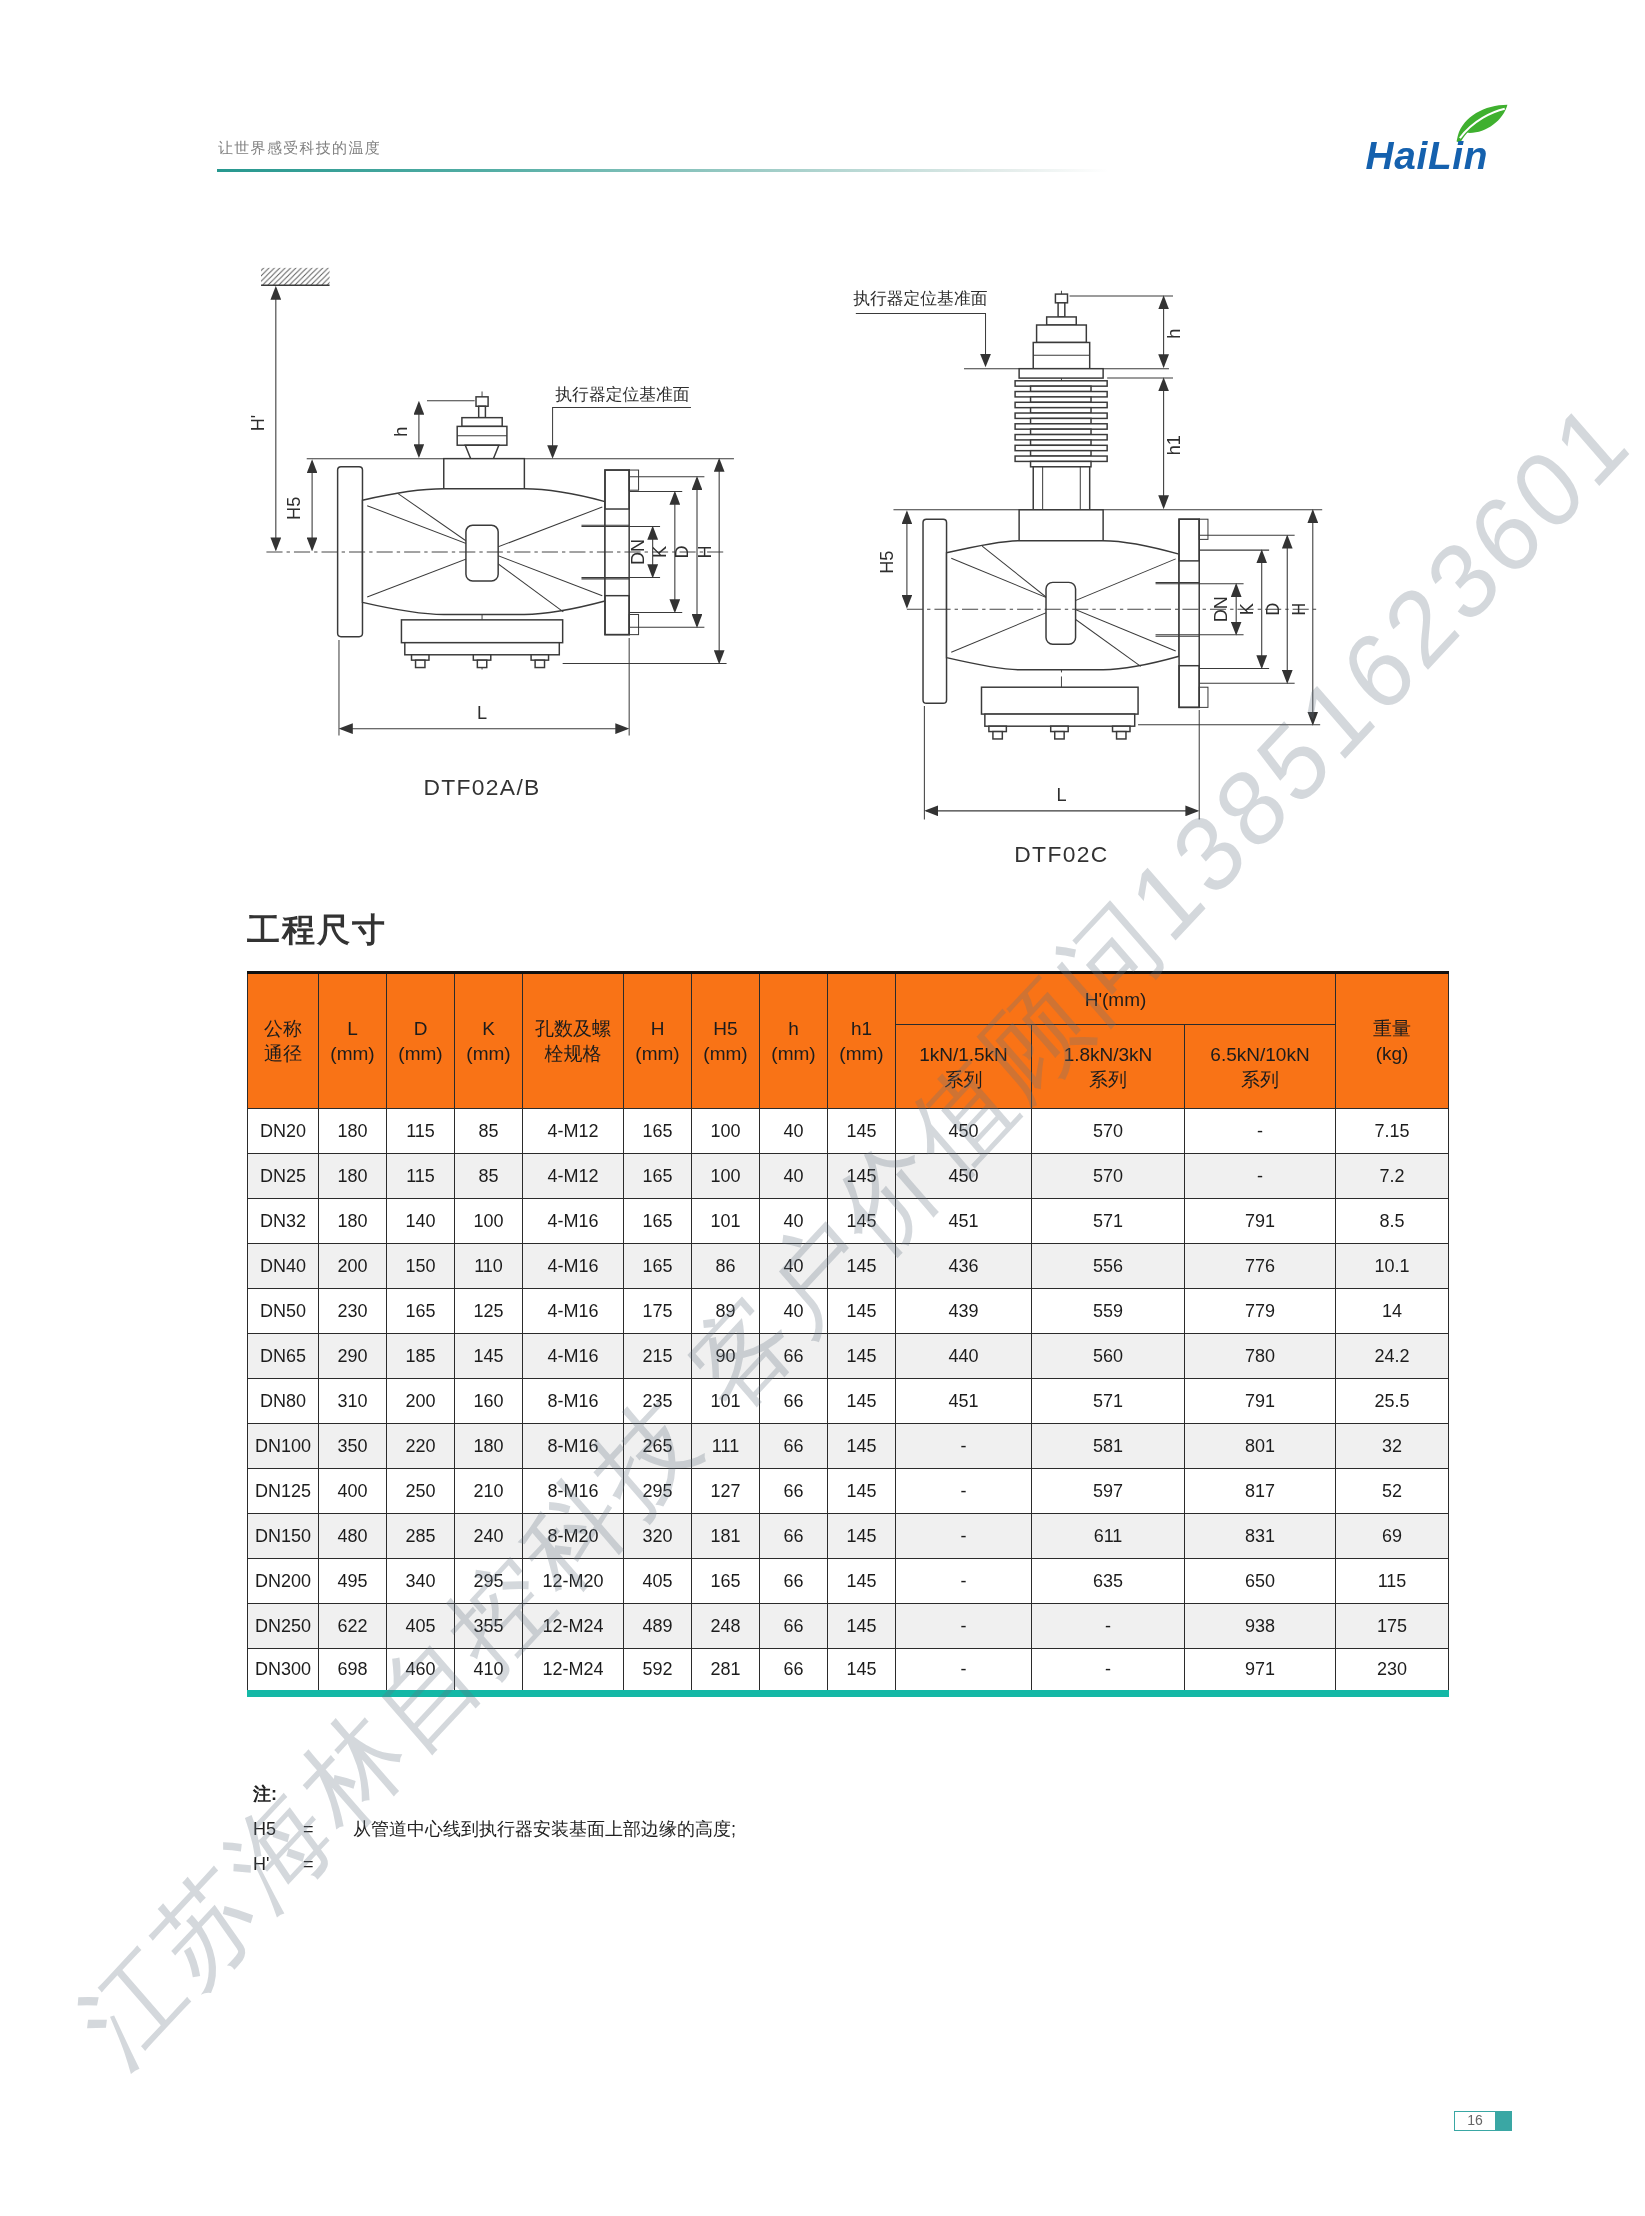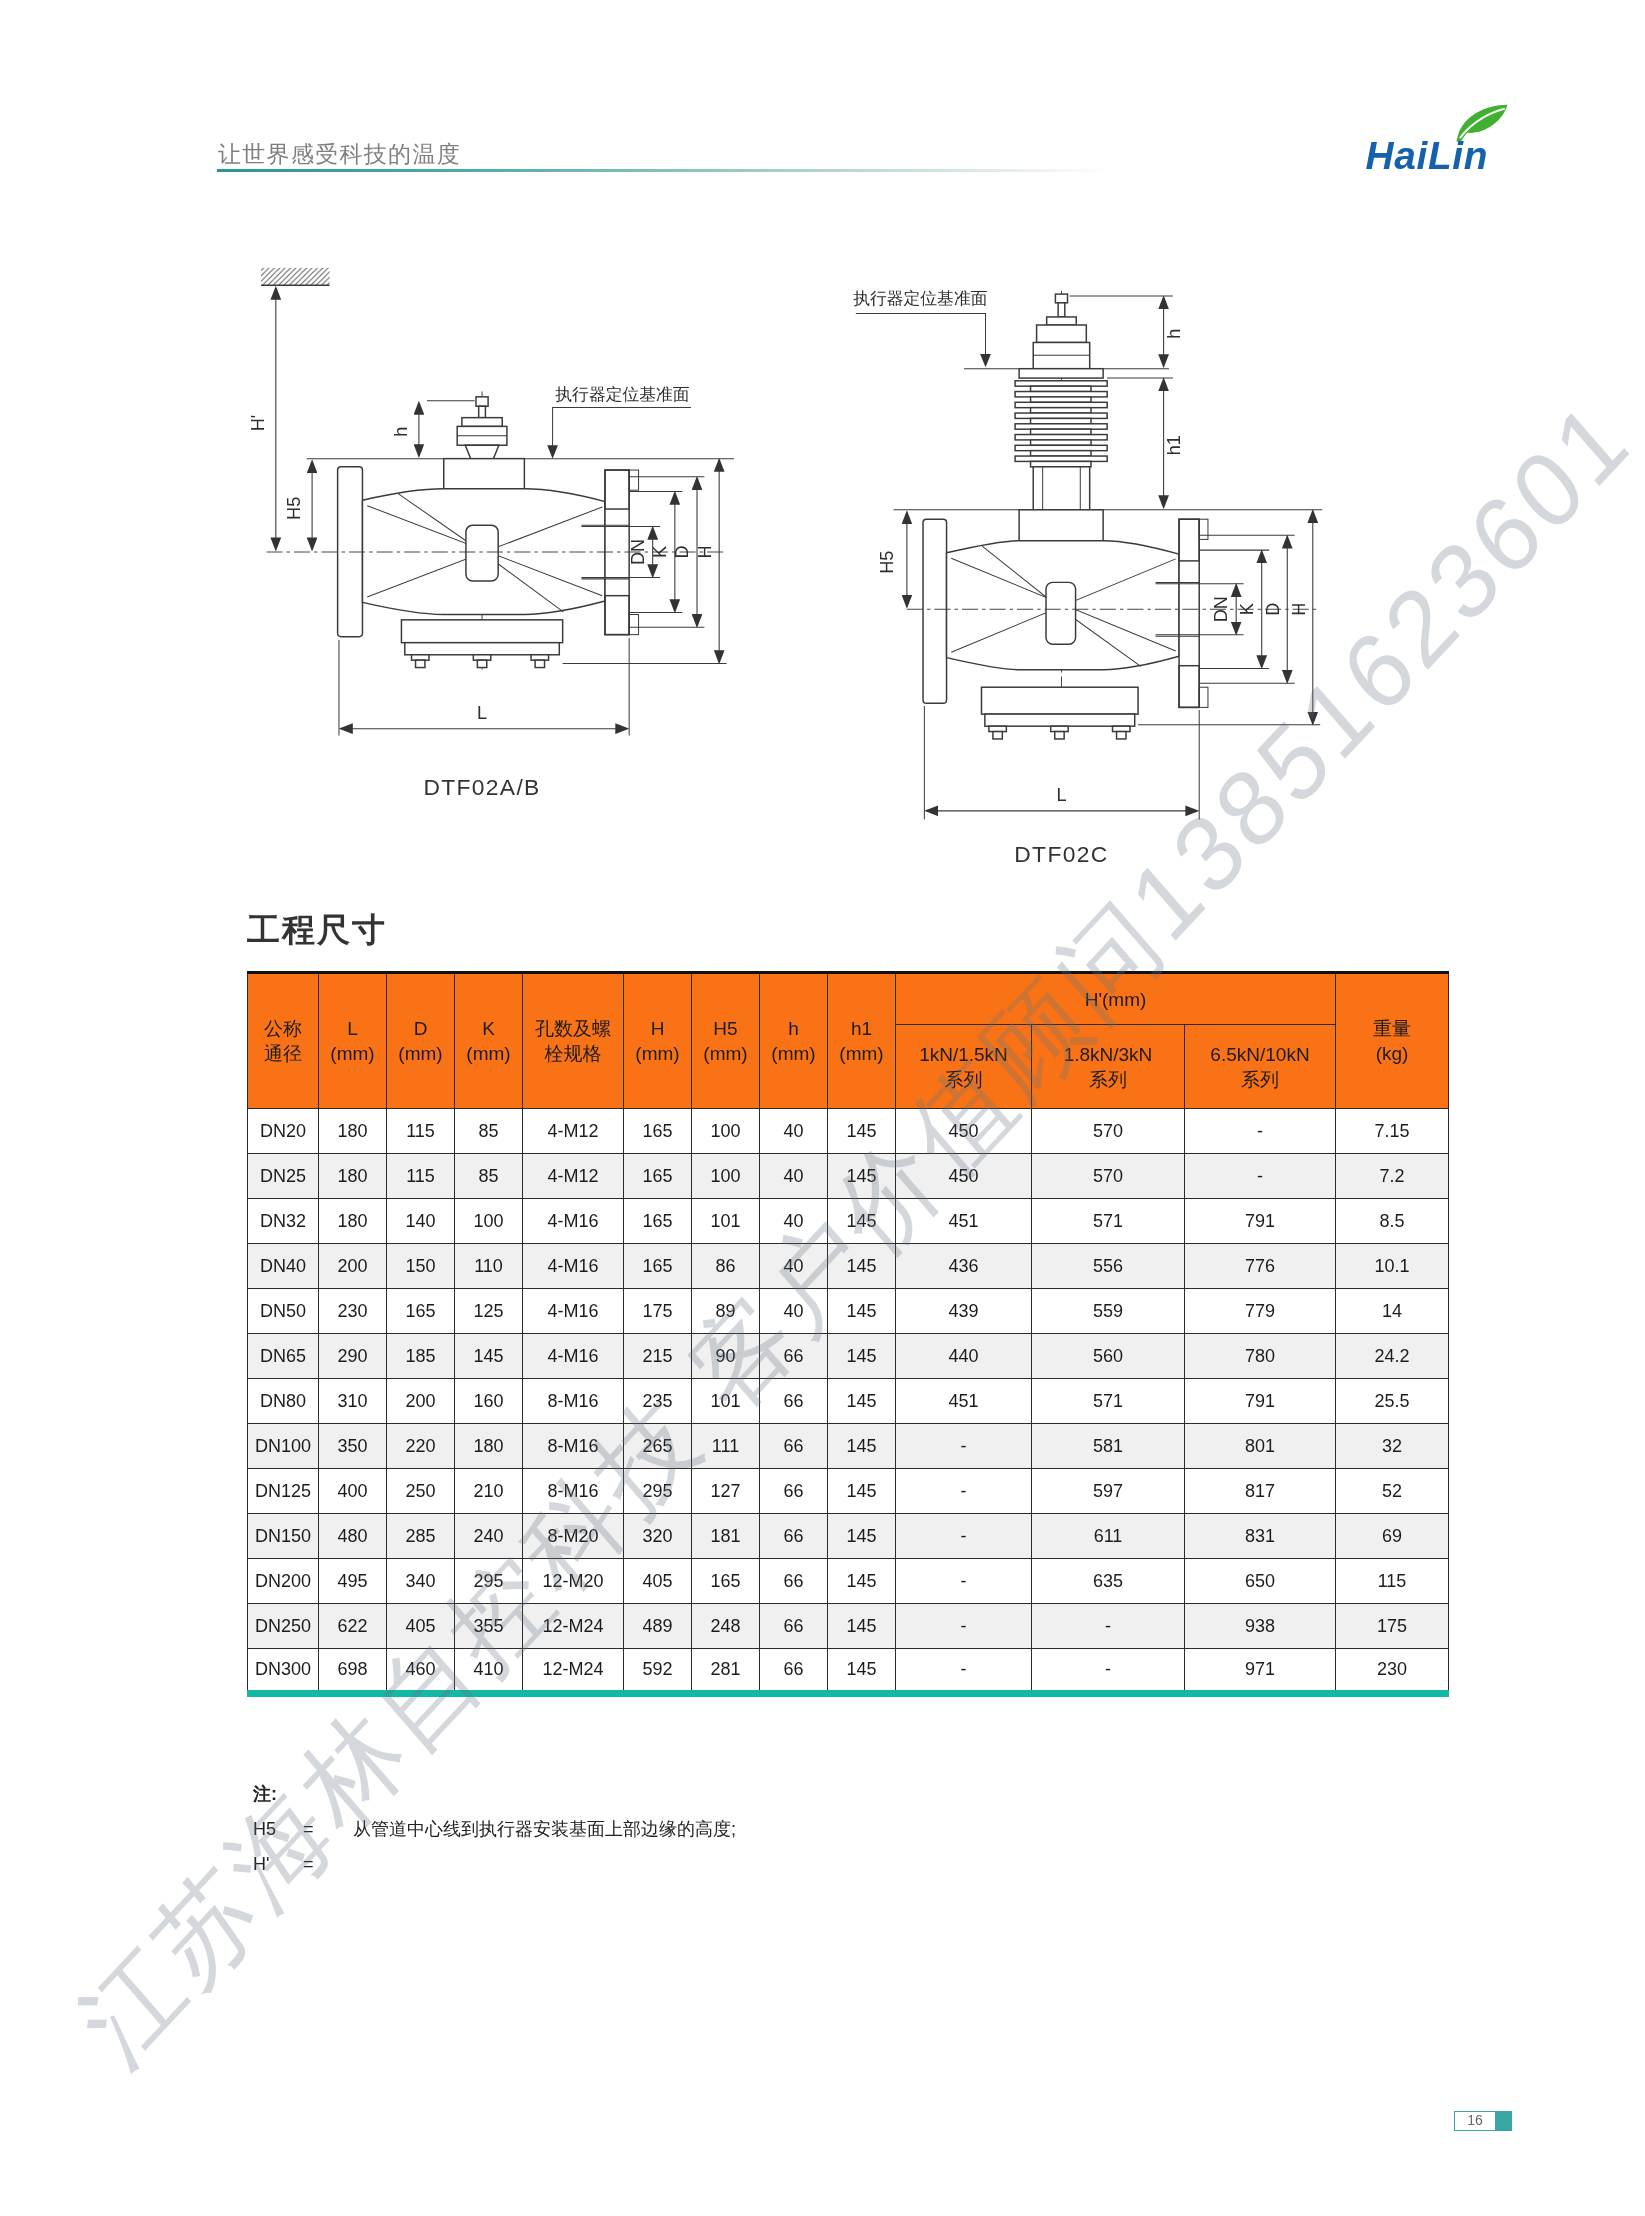--- a/index.html
+++ b/index.html
@@ -1,21 +1,21 @@
 <!DOCTYPE html>
 <html style="font-size:10.7px"><head>
 <meta charset="utf-8">
 <style>
   * { margin:0; padding:0; box-sizing:border-box; }
   html,body { width:1645px; height:2216px; background:#ffffff;
     font-family:"Liberation Sans","DejaVu Sans",sans-serif; color:#222; }
   #page { position:relative; width:1645px; height:2216px; overflow:hidden; background:#fff; }
 
   
-  .tagline { position:absolute; left:218px; top:139px; font-size:23px; color:#7f7f7f; letter-spacing:1.3px; }
+  .tagline { position:absolute; left:218px; top:139px; font-size:15px; color:#7f7f7f; letter-spacing:1.3px; }
   .tagline-rule { position:absolute; left:217px; top:169px; width:892px; height:2.7px;
     background:linear-gradient(to right,#27988f,#52ada4 30%,#9ccbc5 60%,#e3ecea 88%,#ffffff); }
   .logo { position:absolute; left:1365px; top:94px; width:155px; height:87px; }
 
   
   .dg { position:absolute; }
   .dg text { fill:#2e2e2e; font-size:27px; font-family:"Liberation Sans","DejaVu Sans",sans-serif; }
   .dg .cap { font-size:34px; letter-spacing:2px; fill:#333; }
   .dg .ann { font-size:25px; }
   .ln { stroke:#3a3a3a; stroke-width:2.2; fill:none; }

